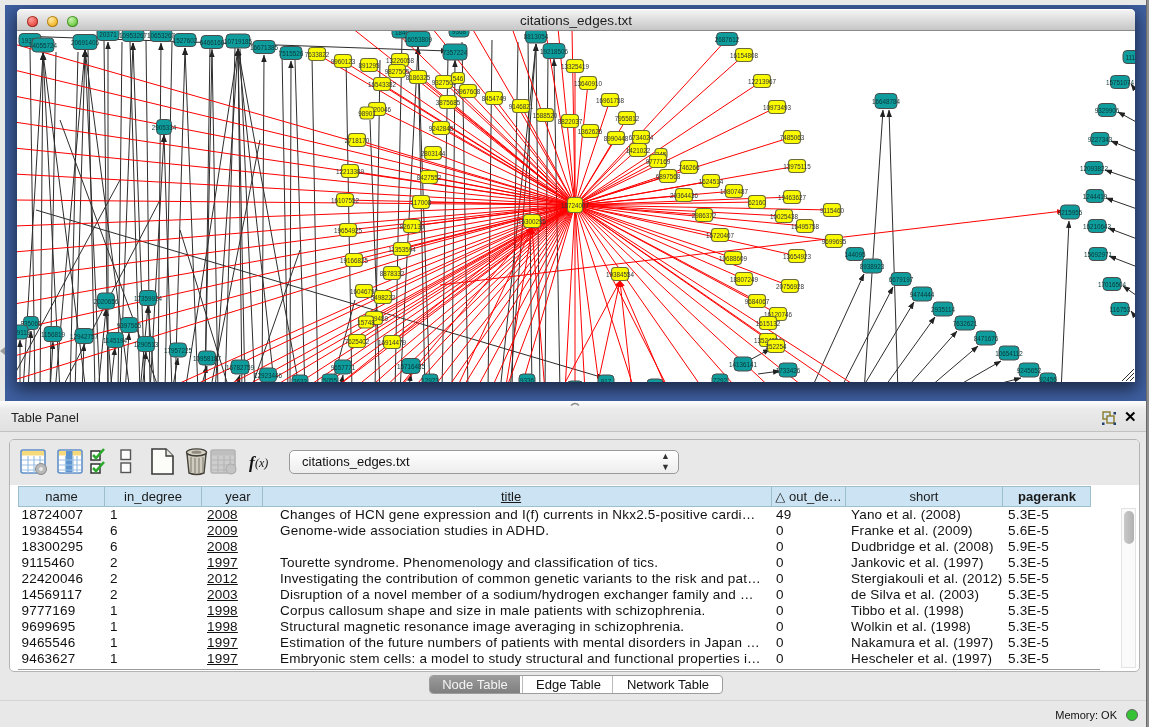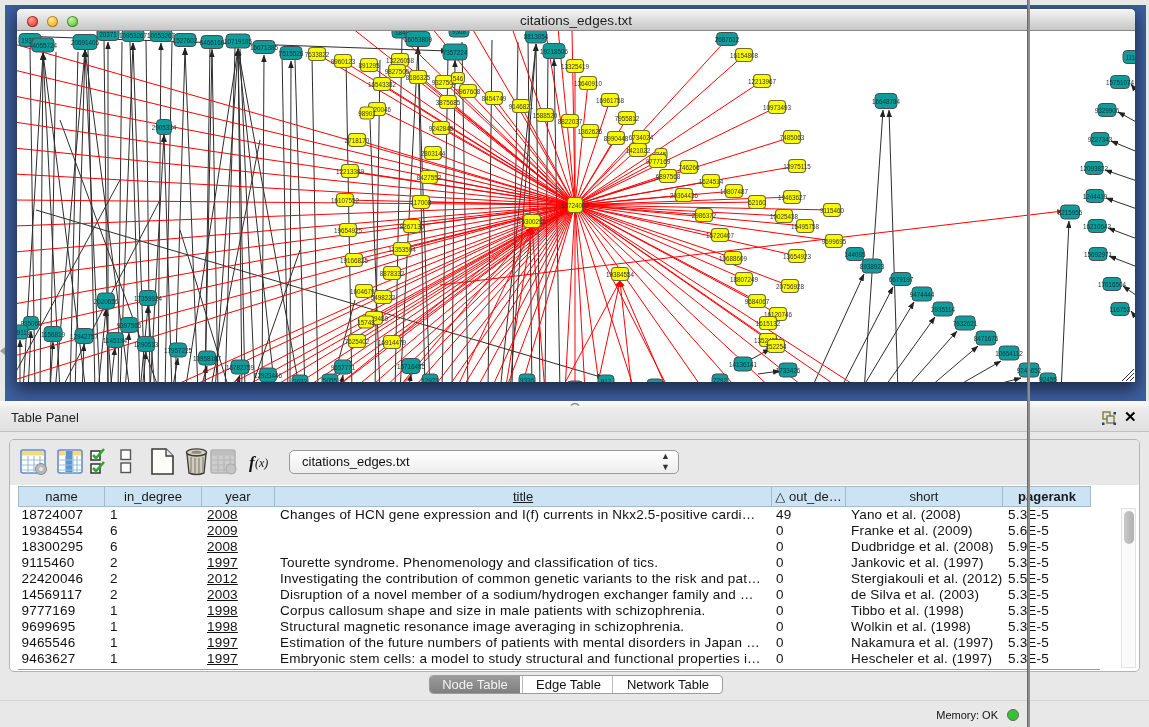--- a/index.html
+++ b/index.html
@@ -1,16 +1,16 @@
 <!DOCTYPE html>
 <html><head><meta charset="utf-8"><style>
 *{margin:0;padding:0;box-sizing:border-box;}
 html,body{width:1149px;height:727px;overflow:hidden;background:#e8e8e8;
   font-family:"Liberation Sans", sans-serif;}
-#app{position:relative;width:1030px;height:727px;}
+#app{position:relative;width:1149px;height:727px;}
 
 #netpanel{position:absolute;left:5px;top:5px;width:1141px;height:396px;
   background:#3e5fa0;overflow:hidden;}
 #win{position:absolute;left:12px;top:4px;width:1118px;height:373px;
   border-radius:5px 5px 0 0;background:#fff;
   box-shadow:0 6px 16px 2px rgba(0,0,0,0.55);}
 #titlebar{position:absolute;left:0;top:0;width:100%;height:22px;
   border-radius:5px 5px 0 0;
   background:linear-gradient(#f6f6f6,#dedede 50%,#c6c6c6);
   border-bottom:1px solid #8a8a8a;
@@ -672,39 +672,40 @@
 
 <text x="239" y="28" font-size="17" font-style="italic" font-weight="bold" fill="#111" font-family="Liberation Serif, serif">f</text>
 <text x="245" y="27" font-size="12" font-style="italic" fill="#111" font-family="Liberation Serif, serif">(x)</text>
 </svg>
       <div id="combo">citations_edges.txt<div class="arr">▲<br>▼</div></div>
     </div>
     <div id="thead">
       <div class="th" style="left:0;width:86px;">name</div>
       <div class="th" style="left:86px;width:97px;">in_degree</div>
       <div class="th" style="left:183px;width:73px;">year</div>
-      <div class="th" style="left:256px;width:497px;text-decoration:underline;">title</div>
+      <div class="th" style="left:244px;width:497px;text-decoration:underline;">title</div>
       <div class="th" style="left:753px;width:74px;">△ out_de…</div>
       <div class="th" style="left:827px;width:157px;">short</div>
       <div class="th" style="left:984px;width:89px;font-weight:bold;">pagerank</div>
     </div>
     <div id="tbody">
 <div class="tr">
           <div class="c0">18724007</div>
           <div class="c1">1</div>
           <div class="c2">2008</div>
           <div class="c3">Changes of HCN gene expression and I(f) currents in Nkx2.5-positive cardiomyoc…</div>
           <div class="c4">49</div>
           <div class="c5">Yano et al. (2008)</div>
           <div class="c6">5.3E-5</div>
         </div>
 <div class="tr">
           <div class="c0">19384554</div>
           <div class="c1">6</div>
           <div class="c2">2009</div>
+          <div class="c3">Genome-wide association studies in ADHD.</div>
           <div class="c4">0</div>
           <div class="c5">Franke et al. (2009)</div>
           <div class="c6">5.6E-5</div>
         </div>
 <div class="tr">
           <div class="c0">18300295</div>
           <div class="c1">6</div>
           <div class="c2">2008</div>
           <div class="c4">0</div>
           <div class="c5">Dudbridge et al. (2008)</div>

